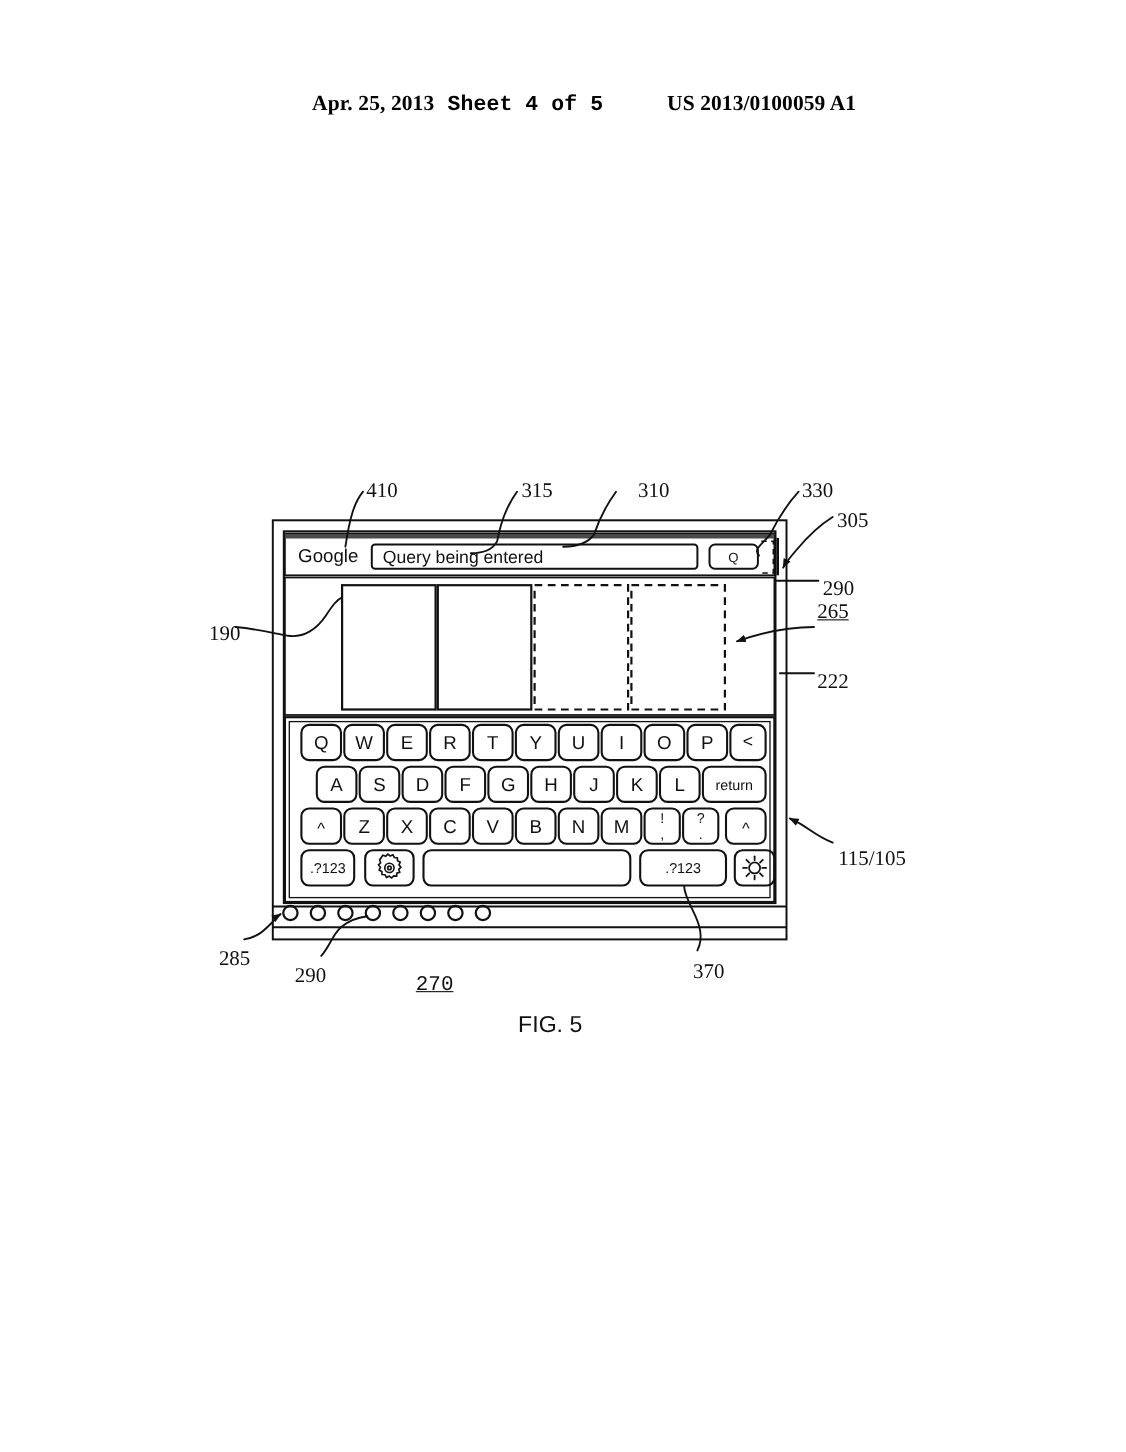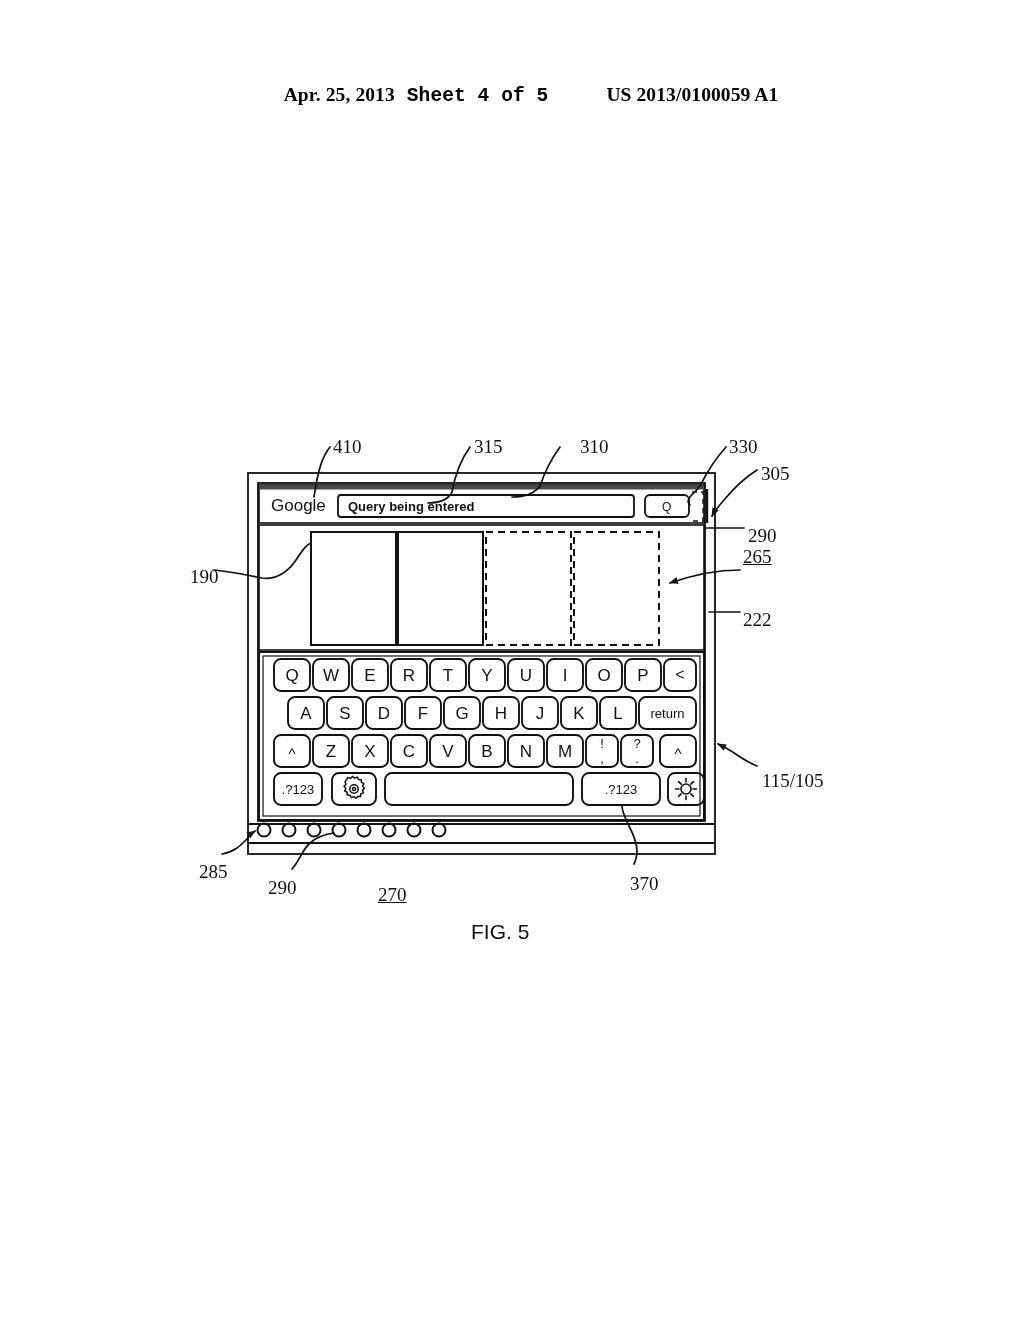--- a/index.html
+++ b/index.html
@@ -52,21 +52,21 @@
   }
 
   
   .fig-text {
     position: absolute;
     font-family: "Liberation Serif", serif;
     font-size: 19px;
     color: #111;
     white-space: nowrap;
   }
-  .fig-text.underline { text-decoration: underline; }
+  .fig-text.underline { text-decoration: underline; font-family: Liberation Mono, monospace; }
 
   .ui-text {
     position: absolute;
     font-family: "Liberation Sans", sans-serif;
     color: #111;
     white-space: nowrap;
     line-height: 1;
   }
 
   .key-label {
@@ -238,21 +238,21 @@
 
         <path d="M292,869 C300,860 302,850 310,843 C318,836 326,834 334,833"></path>
 
         <path d="M634,864 C640,852 636,840 630,828 C624,816 622,810 622,806"></path>
       </g>
     </g>
   </svg>
 
   <div class="ui-text" style="left:271px; top:497px; font-size:17px;">Google</div>
 
-  <div class="ui-text" style="left:348px; top:500px; font-size:13px;font-weight:bold;">Query being entered</div>
+  <div class="ui-text" style="left:348px; top:500px; font-size:16px;">Query being entered</div>
 
   <div class="ui-text" style="left:662px; top:501px; font-size:12px;">Q</div>
 
   <div class="key-label" style="left:274px; top:659px; width:36px; height:32px; font-size:17px;">Q</div>
   <div class="key-label" style="left:313px; top:659px; width:36px; height:32px; font-size:17px;">W</div>
   <div class="key-label" style="left:352px; top:659px; width:36px; height:32px; font-size:17px;">E</div>
   <div class="key-label" style="left:391px; top:659px; width:36px; height:32px; font-size:17px;">R</div>
   <div class="key-label" style="left:430px; top:659px; width:36px; height:32px; font-size:17px;">T</div>
   <div class="key-label" style="left:469px; top:659px; width:36px; height:32px; font-size:17px;">Y</div>
   <div class="key-label" style="left:508px; top:659px; width:36px; height:32px; font-size:17px;">U</div>

